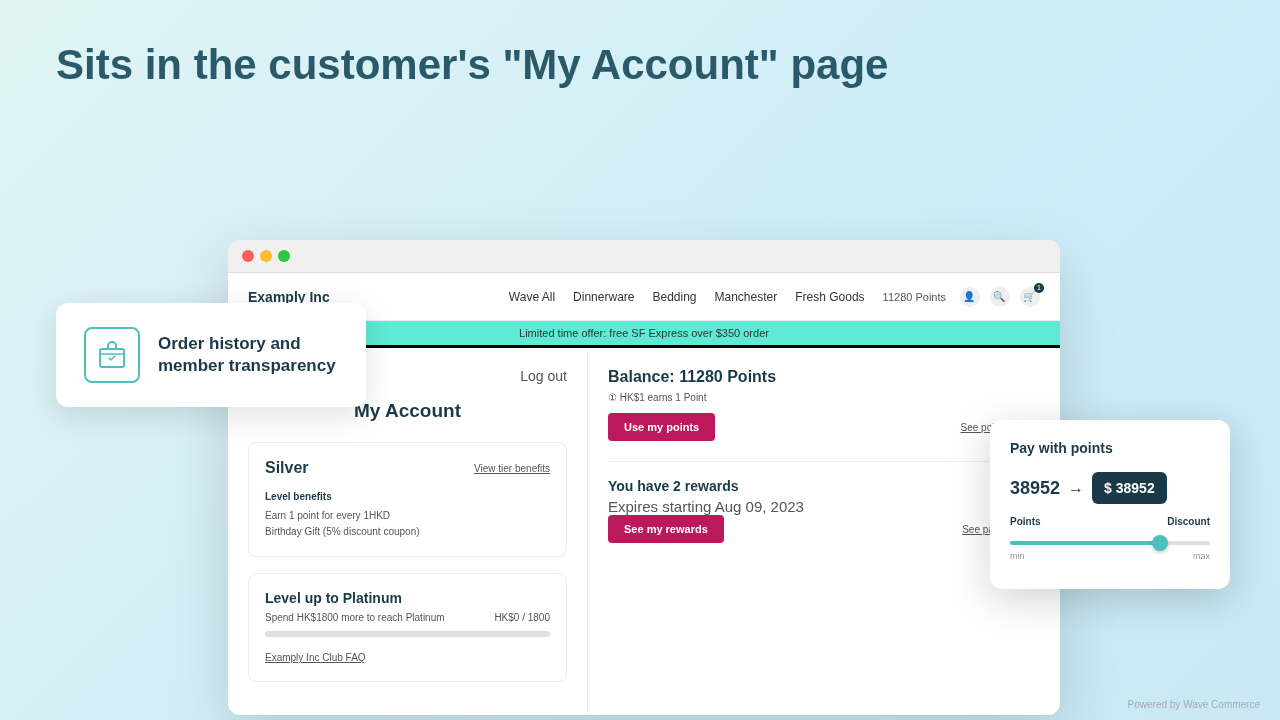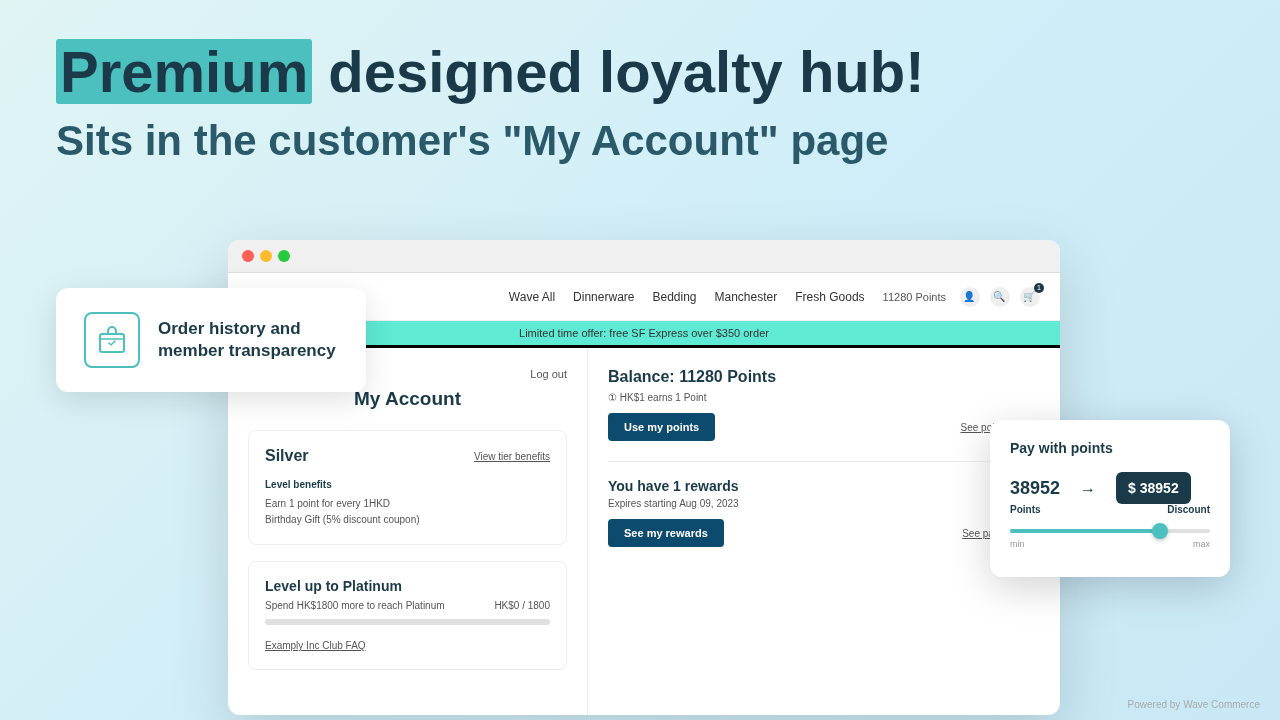--- a/index.html
+++ b/index.html
@@ -38,21 +38,21 @@
     .subheadline {
       font-size: 42px;
       font-weight: 600;
       color: #2a5a6a;
       line-height: 1.2;
     }
 
     
     .floating-card {
       position: absolute;
-      top: 288px;
+      top: 303px;
       left: 56px;
       z-index: 10;
       background: white;
       border-radius: 12px;
       padding: 24px 28px;
       display: flex;
       align-items: center;
       gap: 18px;
       box-shadow: 0 8px 30px rgba(0,0,0,0.12);
       width: 310px;
@@ -194,23 +194,23 @@
     
     .left-panel {
       width: 360px;
       padding: 20px;
       border-right: 1px solid #eee;
       overflow: hidden;
     }
 
     .logout-row {
       text-align: right;
-      font-size: 11px;
-      color: #555;
-      margin-bottom: 8px;
+      font-size: 14px;
+      color: #555;
+      margin-bottom: 16px;
       padding-right: 0;
     }
 
     .page-title {
       text-align: center;
       font-size: 19px;
       font-weight: 700;
       color: #1a3a4a;
       margin-bottom: 20px;
     }
@@ -325,21 +325,21 @@
       margin-bottom: 10px;
     }
 
     .balance-actions {
       display: flex;
       align-items: center;
       justify-content: space-between;
     }
 
     .btn-primary {
-      background: #0c4a6e;
+      background: #be185d;
       color: white;
       border: none;
       padding: 8px 16px;
       border-radius: 4px;
       font-size: 11px;
       font-weight: 600;
       cursor: pointer;
     }
 
     .action-link {
@@ -355,23 +355,22 @@
     }
 
     .rewards-title {
       font-size: 14px;
       font-weight: 700;
       color: #1a3a4a;
       margin-bottom: 4px;
     }
 
     .rewards-expires {
-      font-size: 10px;
-      color: #555;
-      margin-bottom: 10px;
+      font-size: 15px;
+      color: #555;
     }
 
     .rewards-actions {
       display: flex;
       align-items: center;
       justify-content: space-between;
     }
 
     
     .pay-card {
@@ -389,21 +388,22 @@
     .pay-title {
       font-size: 14px;
       font-weight: 700;
       color: #1a3a4a;
       margin-bottom: 16px;
     }
 
     .pay-values {
       display: flex;
       align-items: center;
-      gap: 20px;
+      gap: 8px;
+      margin-bottom: 12px;
     }
 
     .pay-points-val {
       font-size: 18px;
       font-weight: 700;
       color: #1a3a4a;
     }
 
     .pay-arrow {
       color: #1a3a4a;
@@ -483,23 +483,20 @@
       bottom: 10px;
       right: 20px;
       font-size: 10px;
       color: #aaa;
     }
   </style>
 </head>
 <body>
 
 <div class="bg-text">
-  <h1 class="headline">
-    <span class="highlight">Premium</span><span> designed loyalty hub!</span>
-  </h1>
   <p class="subheadline">Sits in the customer's "My Account" page</p>
 </div>
 
 <div class="floating-card">
   <div class="card-icon">
     <svg width="32" height="32" viewBox="0 0 32 32" fill="none">
       <rect x="4" y="10" width="24" height="18" rx="2" stroke="#4cbfbf" stroke-width="2"></rect>
       <path d="M4 15h24" stroke="#4cbfbf" stroke-width="1.5"></path>
       <path d="M12 10V7a4 4 0 0 1 8 0v3" stroke="#4cbfbf" stroke-width="2"></path>
       <path d="M13 19l2 2 4-4" stroke="#4cbfbf" stroke-width="1.5" stroke-linecap="round" stroke-linejoin="round"></path>
@@ -582,21 +579,21 @@
         <div class="balance-sub">
           <span>① HK$1 earns 1 Point</span>
         </div>
         <div class="balance-actions">
           <button class="btn-primary">Use my points</button>
           <a class="action-link">See points history</a>
         </div>
       </div>
 
       <div class="rewards-section">
-        <div class="rewards-title">You have 1 rewards</div>
+        <div class="rewards-title">You have 2 rewards</div>
         <div class="rewards-expires">Expires starting Aug 09, 2023</div>
         <div class="rewards-actions">
           <button class="btn-primary">See my rewards</button>
           <a class="action-link">See past rewards</a>
         </div>
       </div>
     </div>
   </div>
 </div>
 

